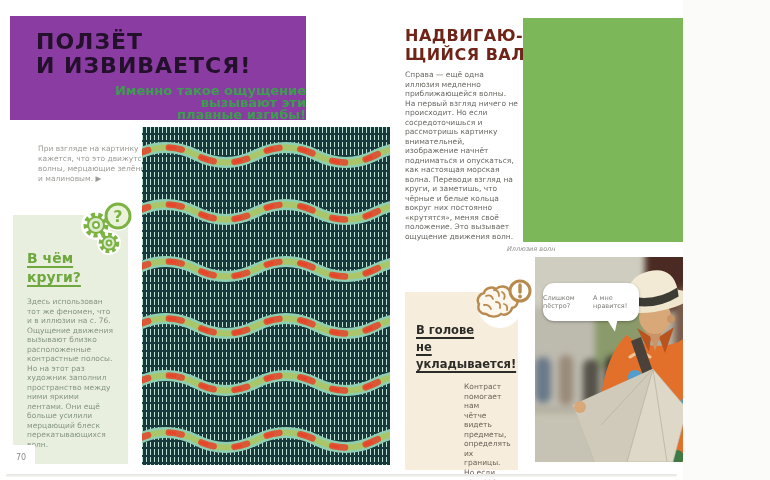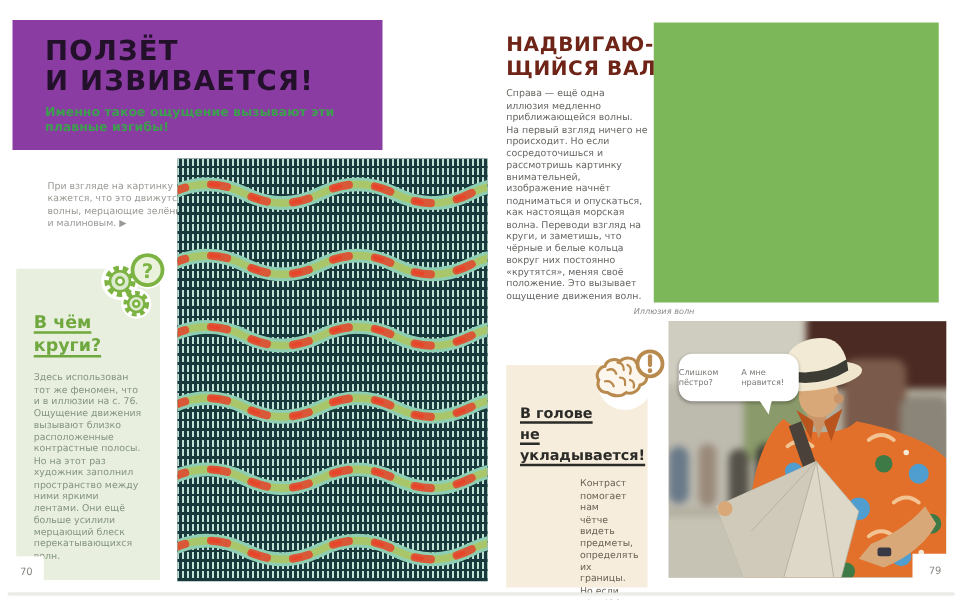--- a/index.html
+++ b/index.html
@@ -1,27 +1,27 @@
 <!DOCTYPE html>
 <html><head>
 <meta charset="utf-8">
 <style>
   html,body{margin:0;padding:0;background:#fbfbfa;}
   *{box-sizing:border-box;}
   body{font-family:"DejaVu Sans","Liberation Sans",sans-serif;}
-  .spread{position:relative;width:770px;height:480px;background:#ffffff;overflow:hidden;}
+  .spread{position:relative;width:683px;height:480px;background:#ffffff;overflow:hidden;}
   .book-edge-bottom{position:absolute;left:6px;right:6px;bottom:3px;height:3px;
     background:linear-gradient(180deg,#e3e3e0,#f6f6f4);border-radius:2px;}
 
   
   .purple-header{position:absolute;left:10px;top:16px;width:296px;height:104px;
     background:#8a3ca3;padding:14px 0 0 26px;}
   .purple-title{font-size:22px;line-height:24px;font-weight:800;letter-spacing:1px;
     color:#23102a;text-transform:uppercase;}
-  .purple-sub{margin-top:7px;font-size:10px;line-height:12px;font-weight:700;color:#3e9e4f;}
+  .purple-sub{margin-top:7px;font-size:13px;line-height:12px;font-weight:700;color:#3e9e4f;text-align:right;}
 
   .left-caption{position:absolute;left:18px;top:144px;width:114px;
     font-size:7.5px;line-height:10px;color:#9a9a96;margin-left:20px;}
 
   .secret-box{position:absolute;left:13px;top:215px;width:115px;height:249px;
     background:#e9efdf;padding:34px 12px 0 14px;}
   .secret-heading{font-size:14px;line-height:19px;font-weight:700;color:#6fa83e;
     text-decoration:underline;text-decoration-thickness:2px;text-underline-offset:3px;}
   .secret-body{margin-top:10px;font-size:7.5px;line-height:9.5px;color:#85957f;}
   .gears-icon{position:absolute;right:-10px;top:-14px;width:62px;height:58px;}

